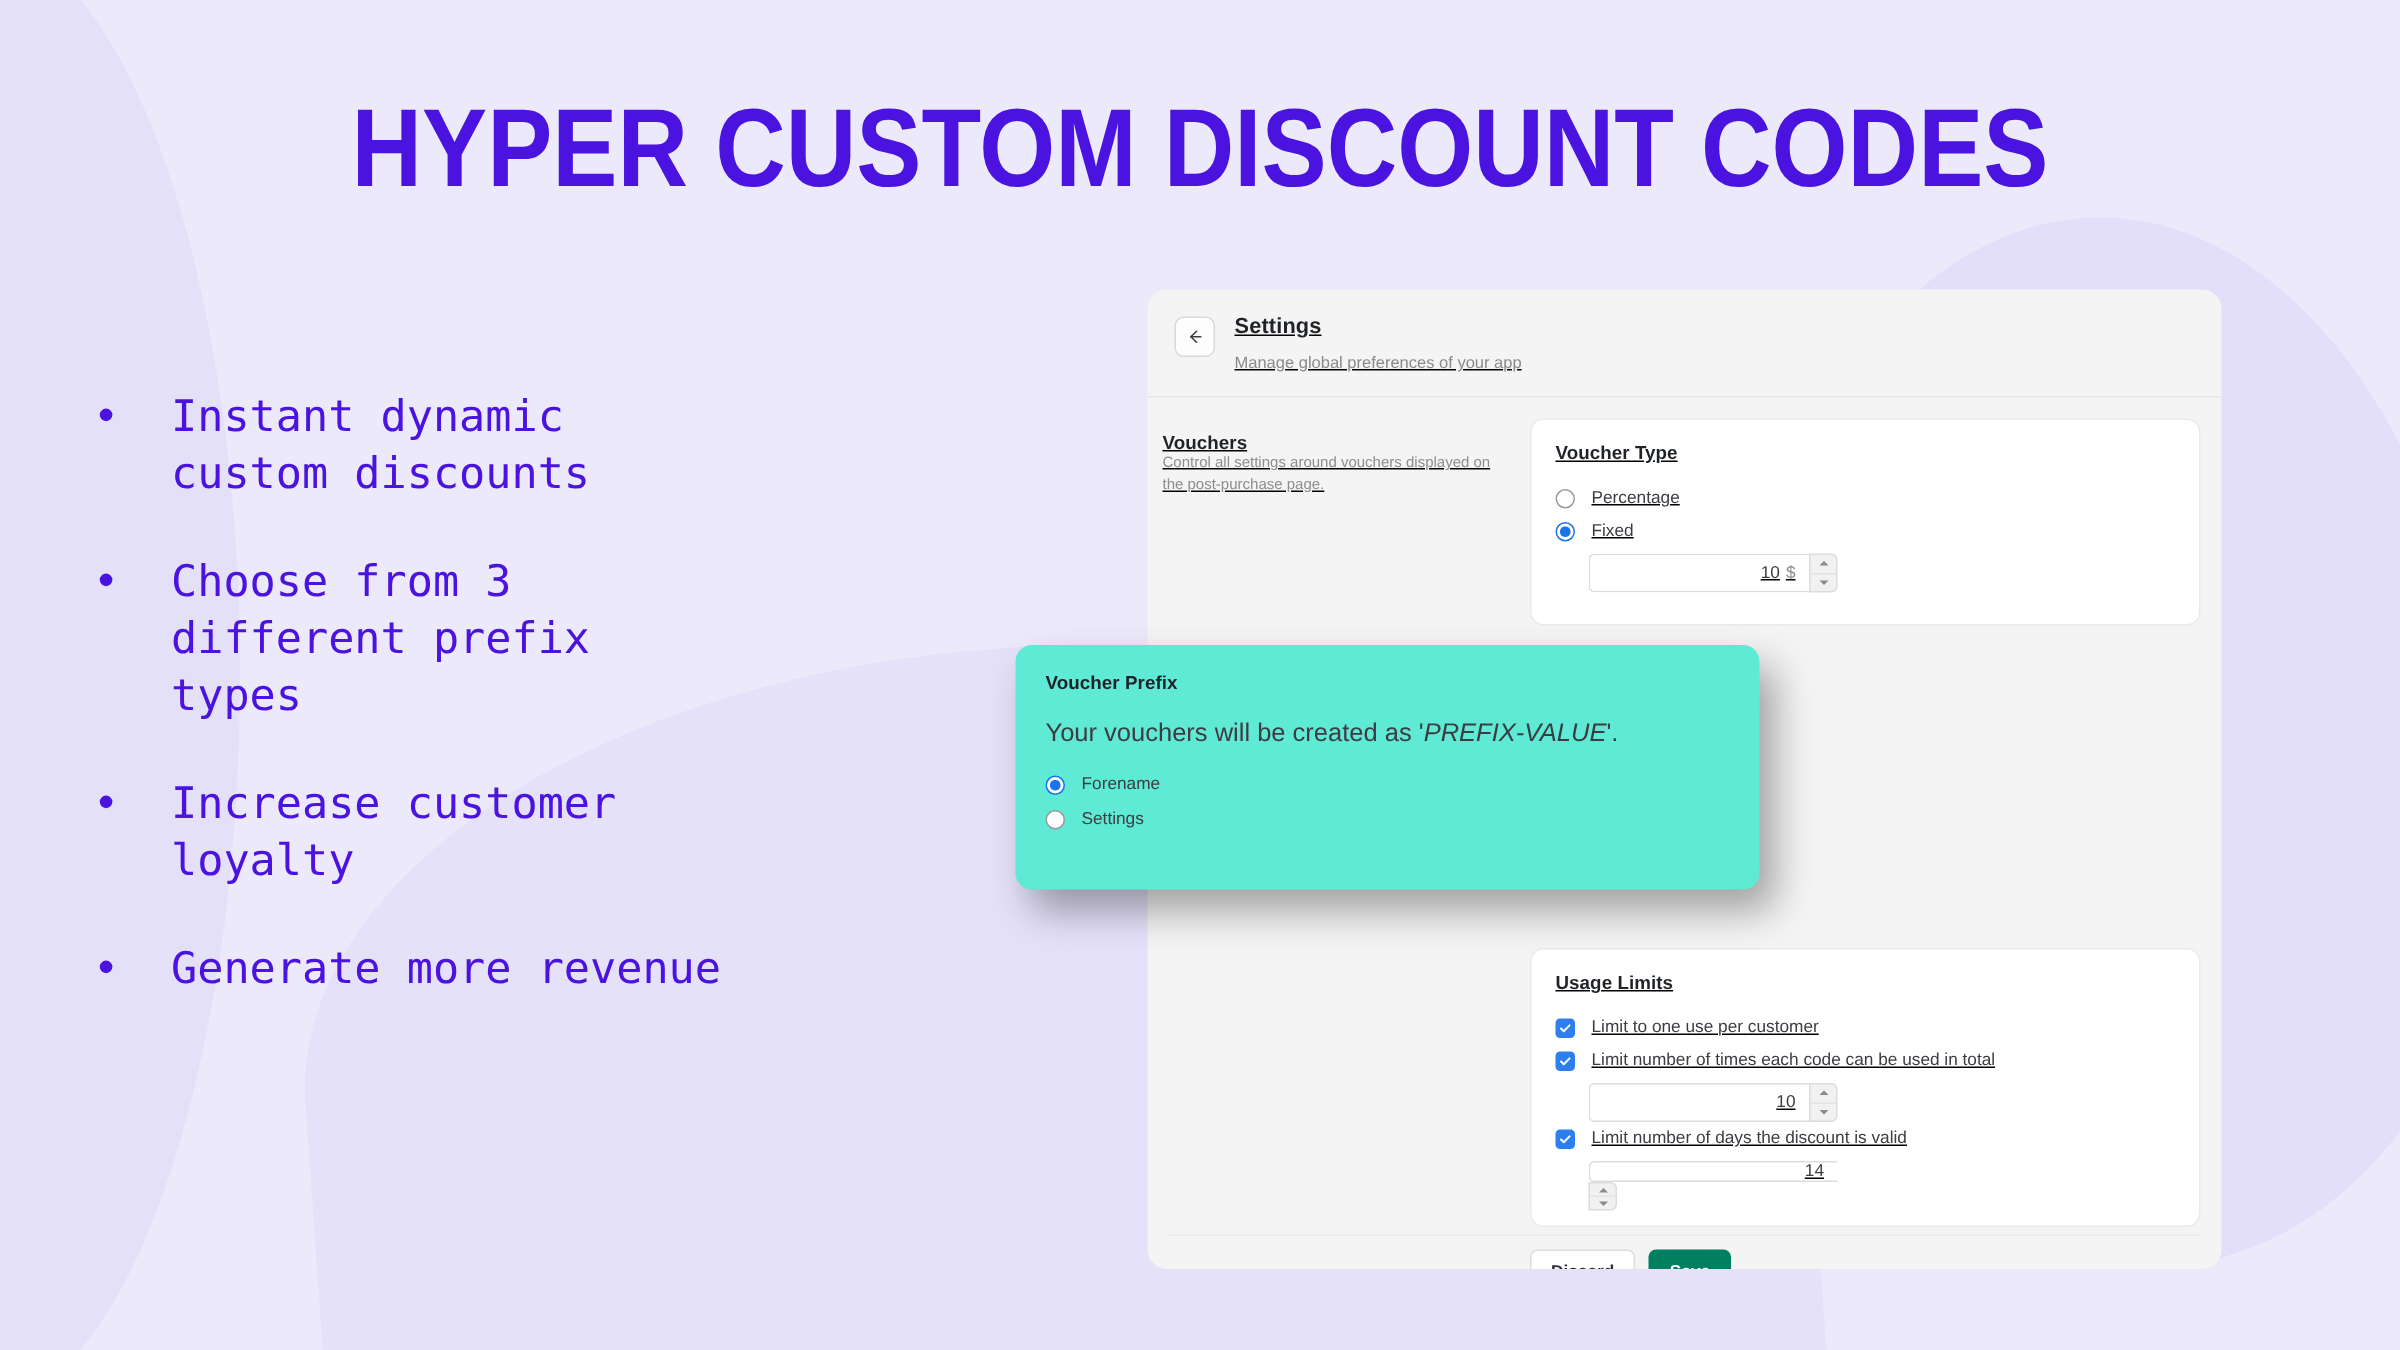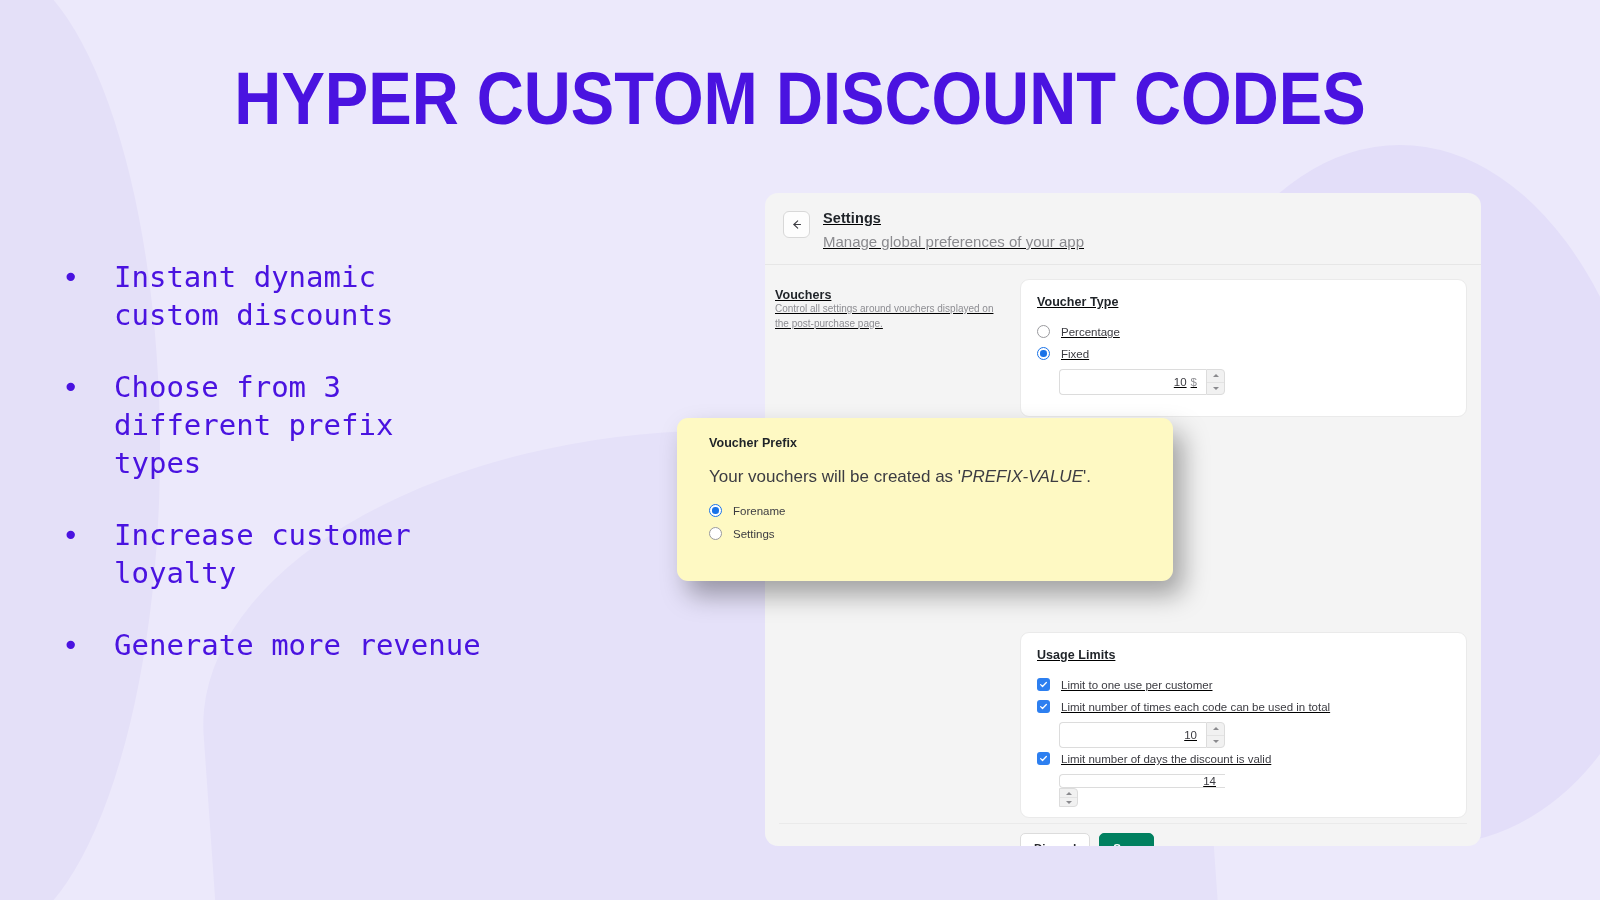--- a/index.html
+++ b/index.html
@@ -149,21 +149,21 @@
 
   .header-title {
     font-size: 14.5px;
     font-weight: bold;
     color: #1f2328;
     line-height: 18px;
     letter-spacing: .1px;
   }
 
   .header-sub {
-    font-size: 15px;
+    font-size: 11px;
     color: #8a8a8e;
     margin-top: 8px;
     line-height: 14px;
   }
 
   .panel-body {
     display: flex;
     padding: 14px 14px 0 10px;
   }
 
@@ -199,21 +199,21 @@
   .card-title {
     font-size: 12.5px;
     font-weight: bold;
     color: #1f2328;
     margin-bottom: 16px;
     letter-spacing: .05px;
   }
 
   .opt-row {
     display: flex;
-    align-items: flex-start;
+    align-items: flex-end;
     margin-bottom: 8px;
   }
 
   .radio {
     width: 13px;
     height: 13px;
     border-radius: 50%;
     border: 1.4px solid #9a9a9e;
     background: #fff;
     flex: 0 0 13px;
@@ -350,27 +350,27 @@
     right: 14px;
     bottom: 22px;
     height: 1px;
     background: #eaeaea;
   }
 
   
   .popup {
     position: absolute;
     left: 677px;
-    top: 418px;
+    top: 430px;
     width: 496px;
     height: 163px;
-    background: #fef9c3;
+    background: #5eead4;
     border-radius: 11px;
     z-index: 10;
-    padding: 18px 32px;
+    padding: 18px 20px;
     box-shadow: 10px 14px 26px rgba(0,0,0,0.34);
   }
 
   .popup-title {
     font-size: 12.5px;
     font-weight: bold;
     color: #1f2328;
     letter-spacing: .05px;
   }
 

